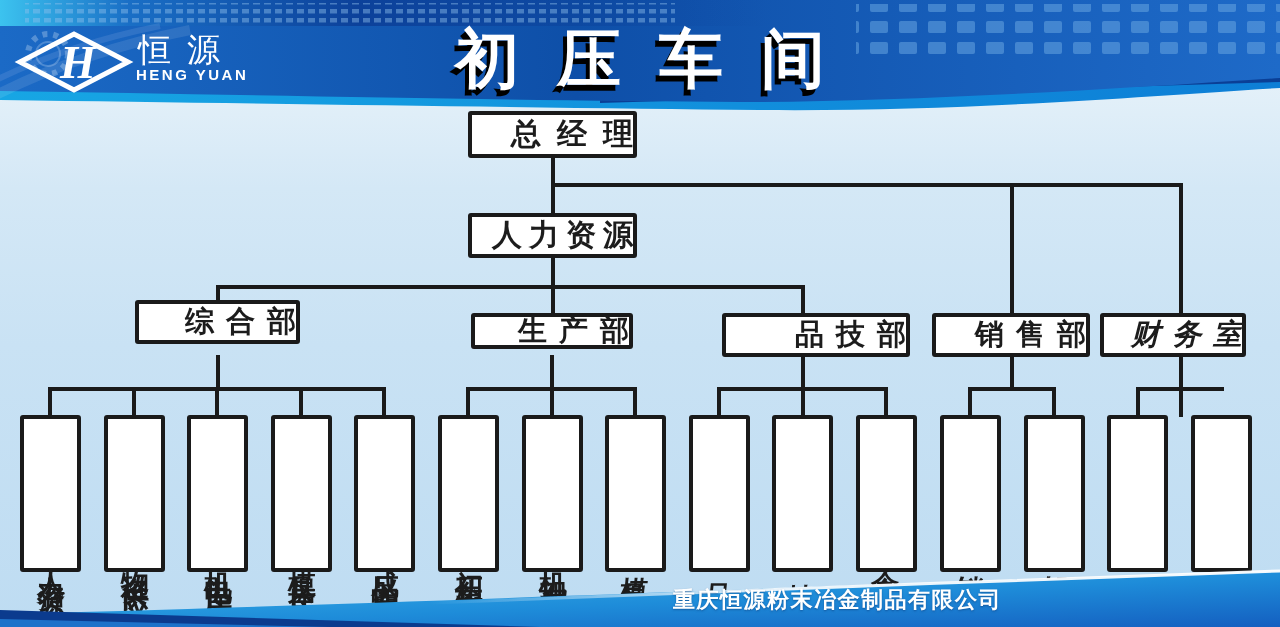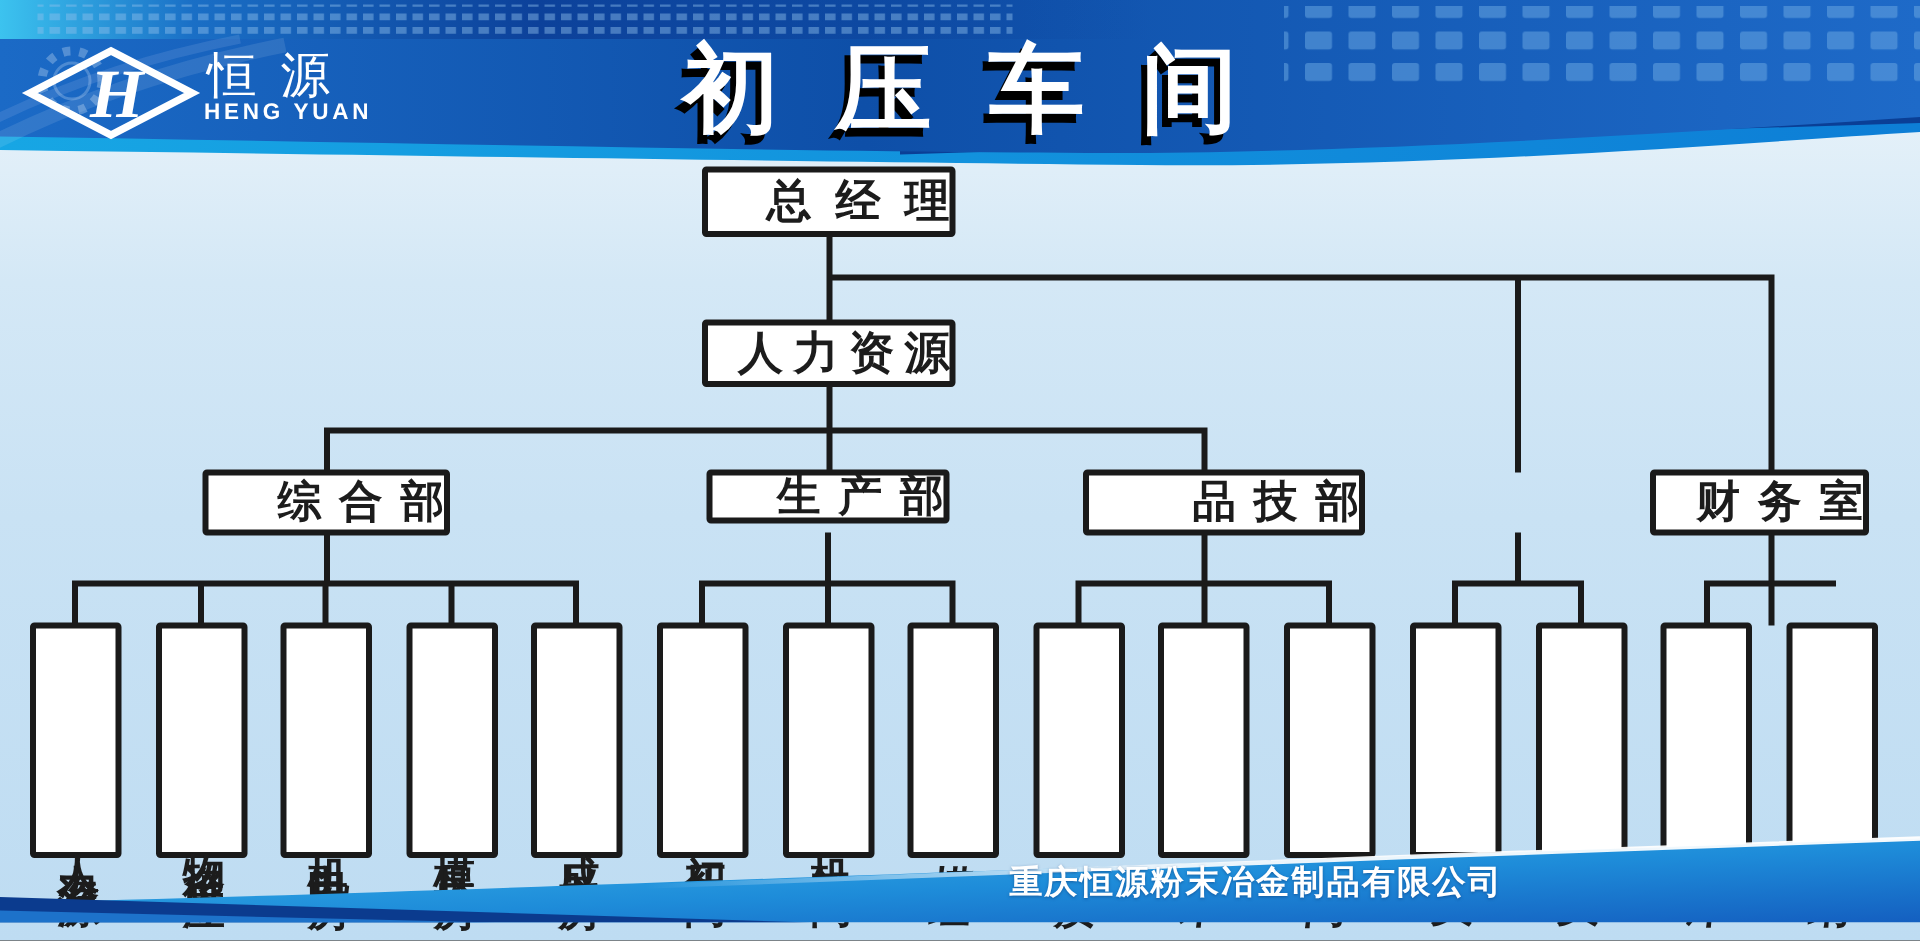--- a/index.html
+++ b/index.html
@@ -28,21 +28,21 @@
   .box-h .label{white-space:nowrap;}
   .ls16 .label{letter-spacing:16px;margin-right:-16px;}
   .ls7  .label{letter-spacing:7px;margin-right:-7px;}
   .ls12 .label{letter-spacing:12px;margin-right:-12px;}
   .dept{font-size:29px;}
   .box-v{writing-mode:vertical-rl;text-orientation:upright;font-size:28px;}
   .box-v .label{letter-spacing:7px;margin-bottom:-7px;white-space:nowrap;}
   .slant .label{display:inline-block;transform:skewX(-6deg);}
   svg.connectors{position:absolute;left:0;top:0;}
   
-  .footer{position:absolute;left:0;bottom:12px;width:1024px;height:62px;}
+  .footer{position:absolute;left:0;bottom:0;width:1024px;height:62px;}
   .footer svg{position:absolute;left:0;top:0;}
   .company{position:absolute;right:22px;top:20px;color:#fff;font-size:22px;font-weight:700;
     letter-spacing:1.5px;white-space:nowrap;text-shadow:0 1px 2px rgba(10,50,110,.5);}
 </style>
 </head>
 <body>
 
 <div class="stage">
 
   <div class="header">
@@ -119,30 +119,33 @@
     </g>
   </svg>
 
   <div class="box box-h ls16" style="left:468px;top:111px;width:169px;height:47px;">
     <span class="label">总经理</span>
   </div>
   <div class="box box-h ls7" style="left:468px;top:213px;width:169px;height:45px;">
     <span class="label">人力资源</span>
   </div>
 
-  <div class="box box-h dept ls12" style="left:135px;top:313px;width:165px;height:44px;">
+  <div class="box box-h dept ls12" style="left:135px;top:300px;width:165px;height:44px;">
     <span class="label">综合部</span>
   </div>
   <div class="box box-h dept ls12" style="left:471px;top:313px;width:162px;height:36px;">
     <span class="label">生产部</span>
   </div>
   <div class="box box-h dept ls12" style="left:722px;top:313px;width:188px;height:44px;">
     <span class="label">品技部</span>
   </div>
-  <div class="box box-h dept ls12" style="left:1100px;top:313px;width:146px;height:44px;">
+  <div class="box box-h dept ls12" style="left:932px;top:313px;width:158px;height:44px;">
+    <span class="label">销售部</span>
+  </div>
+  <div class="box box-h dept ls12" style="left:1100px;top:313px;width:146px;height:44px;font-style:italic;">
     <span class="label">财务室</span>
   </div>
 
   <div class="box box-v" style="left:20px;top:415px;width:61px;height:157px;">
     <span class="label">人力资源</span>
   </div>
   <div class="box box-v" style="left:104px;top:415px;width:61px;height:157px;">
     <span class="label">物资供应</span>
   </div>
   <div class="box box-v" style="left:187px;top:415px;width:61px;height:157px;">

